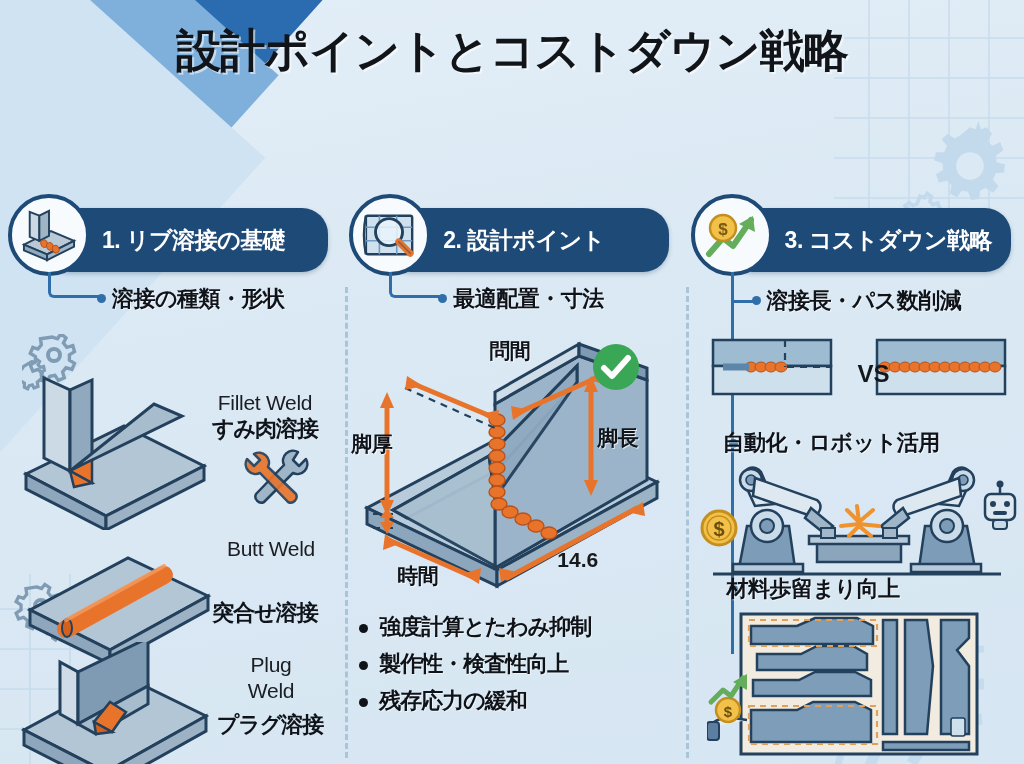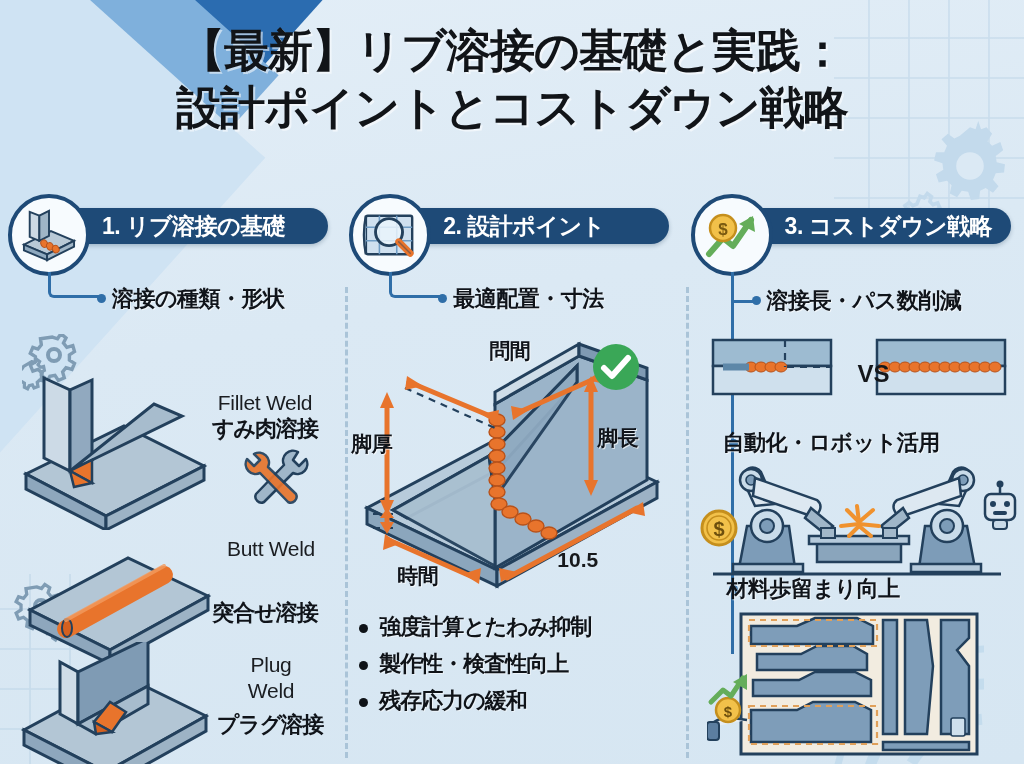--- a/index.html
+++ b/index.html
@@ -92,21 +92,21 @@
   }
   .col-divider.d1 { left: 345px; }
   .col-divider.d2 { left: 686px; }
 
   
   .sec-head {
     position: relative; height: 80px; margin-top: 2px;
   }
   .pill {
     position: absolute; left: 44px; top: 14px;
-    height: 36px; width: 284px;
+    height: 64px; width: 284px;
     background: #1e4a77;
     border-radius: 26px;
     display: flex; align-items: center;
     padding-left: 58px;
     color: #ffffff;
     font-size: 23px; font-weight: bold;
     letter-spacing: -.5px;
     box-shadow: 0 2px 4px rgba(20,50,80,.25);
     z-index: 2;
   }
@@ -229,21 +229,20 @@
   <svg class="bg-arc" width="240" height="210" viewBox="0 0 240 210">
     <g fill="none" stroke="#b9d6ea" stroke-width="11">
       <path d="M40 200 A120 120 0 0 1 160 80"></path>
       <path d="M75 205 A90 90 0 0 1 165 115" stroke-dasharray="14 10"></path>
       <path d="M10 195 A150 150 0 0 1 160 45" stroke-width="7"></path>
     </g>
   </svg>
 
 
   <div class="title-wrap">
-    <div class="title-line">【最新】リブ溶接の基礎と実践：</div>
     <div class="title-line">設計ポイントとコストダウン戦略</div>
   </div>
 
   <div class="cols">
 
     <div class="col-divider d1"></div>
     <div class="col-divider d2"></div>
 
     <div class="col">
       <div class="sec-head">
@@ -424,21 +423,21 @@
           <polygon points="132,262 116,252 134,246"></polygon>
           <polygon points="154,260 170,250 152,246"></polygon>
           <polygon points="296,180 280,190 298,194"></polygon>
         </g>
       </svg>
 
       <div class="dim-label" style="left:132px; top:145px;margin-left:16px;">問間</div>
       <div class="dim-label" style="left:10px; top:238px;">脚厚</div>
       <div class="dim-label" style="left:256px; top:232px;">脚長</div>
       <div class="dim-label" style="left:56px; top:370px;text-align:center;">時間</div>
-      <div class="dim-value" style="left:216px; top:356px;">10.5</div>
+      <div class="dim-value" style="left:216px; top:356px;">14.6</div>
 
       <svg style="position:absolute; left:250px; top:150px; z-index:17;" width="50" height="50" viewBox="0 0 50 50">
         <circle cx="25" cy="25" r="23" fill="#3aa757"></circle>
         <path d="M13 26 L21 34 L37 16" stroke="#ffffff" stroke-width="6" fill="none" stroke-linecap="round" stroke-linejoin="round"></path>
       </svg>
 
       <div class="bullets">
         <div class="bullet">
           <span class="dot"></span>
           <span>強度計算とたわみ抑制</span>

